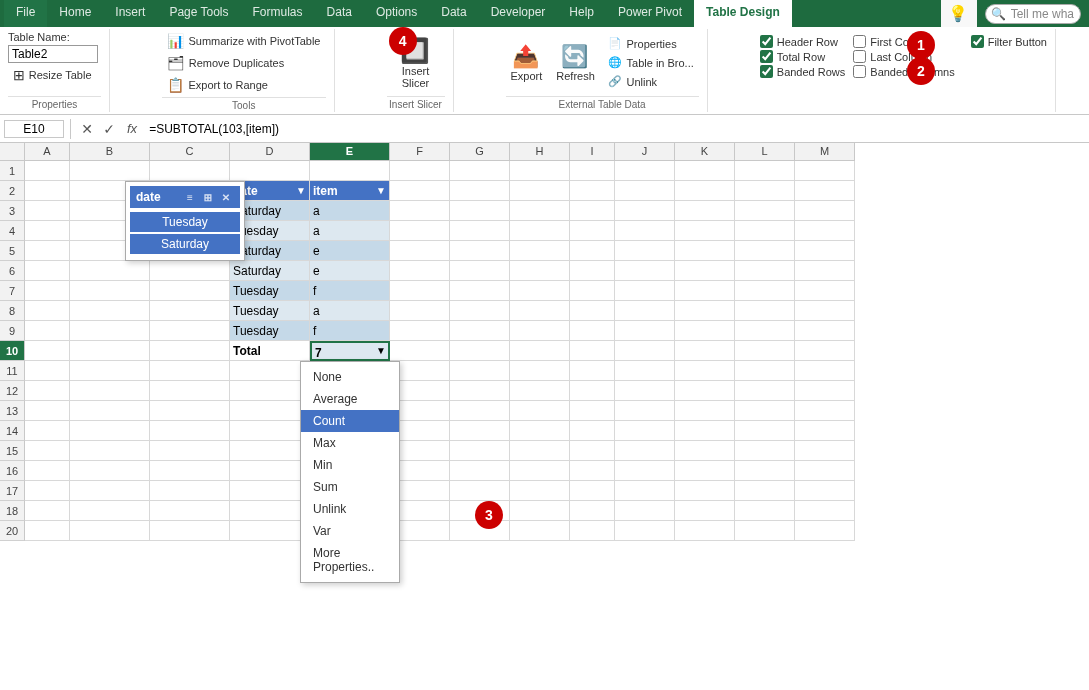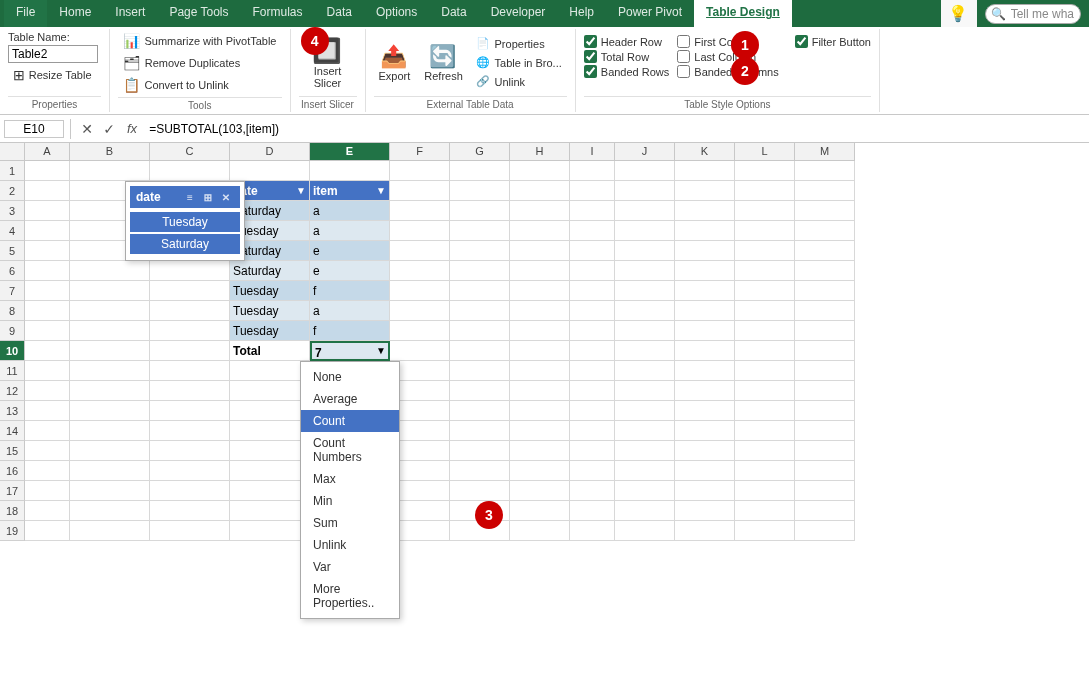--- a/index.html
+++ b/index.html
@@ -1,19 +1,19 @@
 <!DOCTYPE html>
 <html><head>
   <meta charset="utf-8">
   <style>
     * { box-sizing: border-box; margin: 0; padding: 0; }
     body { font-family: 'Segoe UI', Arial, sans-serif; font-size: 12px; background: #fff; overflow: hidden; }
     .ribbon-tabs { display: flex; background: #1e6b3f; padding-left: 4px; }
     .ribbon-tab { padding: 5px 12px; font-size: 12px; cursor: pointer; color: rgba(255,255,255,0.85); }
-    .ribbon-tab.active { background: #fff; color: #217346; font-weight: 600; text-decoration: underline; }
+    .ribbon-tab.active { background: #fff; color: #217346; font-weight: 600; }
 
     .ribbon-content { background: #fff; border-bottom: 1px solid #c8c8c8; display: flex; align-items: stretch; padding: 2px 0; }
     .ribbon-group { display: flex; flex-direction: column; align-items: flex-start; padding: 2px 8px; border-right: 1px solid #e0e0e0; min-width: 70px; }
     .ribbon-group-items { display: flex; align-items: center; flex: 1; gap: 2px; }
     .ribbon-group-label { font-size: 10px; color: #666; text-align: center; width: 100%; padding-top: 2px; border-top: 1px solid #e0e0e0; margin-top: 2px; }
     .ribbon-btn { display: flex; flex-direction: column; align-items: center; padding: 2px 4px; cursor: pointer; border: 1px solid transparent; border-radius: 2px; font-size: 11px; color: #333; min-width: 36px; }
     .ribbon-btn-sm { display: flex; align-items: center; padding: 1px 4px; cursor: pointer; font-size: 11px; color: #333; gap: 4px; border: 1px solid transparent; border-radius: 2px; white-space: nowrap; }
     .checkbox-col { display: flex; flex-direction: column; gap: 2px; }
     .checkbox-item { display: flex; align-items: center; gap: 4px; font-size: 11px; color: #333; white-space: nowrap; }
     .checkbox-item input[type=checkbox] { accent-color: #217346; width: 13px; height: 13px; }
@@ -90,21 +90,21 @@
       <button class="idea-btn">
         <span class="idea-icon">💡</span>
       </button>
       <div class="tell-me-box">
         <span>🔍</span>
         <span>Tell me wha</span>
       </div>
     </div>
   </div>
 
-  <div class="ribbon-content" style="height:88px;">
+  <div class="ribbon-content" style="height:88px;gap:44px;">
 
     <div class="ribbon-group" style="min-width:110px;">
       <div class="ribbon-group-items" style="flex-direction:column; align-items:flex-start; gap:2px;">
         <div style="font-size:11px; color:#333;">Table Name:</div>
         <input type="text" style="width: 90px; border: 1px solid rgb(153, 153, 153); padding: 1px 3px; font-size: 12px;" value="Table2">
         <div class="ribbon-btn-sm">
           <span style="font-size:14px;">⊞</span>
           <span>Resize Table</span>
         </div>
       </div>
@@ -116,21 +116,21 @@
         <div class="ribbon-btn-sm">
           <span style="font-size:14px;">📊</span>
           <span>Summarize with PivotTable</span>
         </div>
         <div class="ribbon-btn-sm">
           <span style="font-size:14px;">🗂</span>
           <span>Remove Duplicates</span>
         </div>
         <div class="ribbon-btn-sm">
           <span style="font-size:14px;">📋</span>
-          <span>Convert to Unlink</span>
+          <span>Export to Range</span>
         </div>
       </div>
       <div class="ribbon-group-label">Tools</div>
     </div>
 
     <div class="ribbon-group" style="min-width:75px; position:relative;">
       <div class="ribbon-group-items" style="justify-content:center; width:100%;">
         <div class="ribbon-btn" style="position:relative;">
           <span style="font-size:24px;">🔲</span>
           <span style="font-size:11px; white-space:pre-line; text-align:center;">Insert
@@ -204,21 +204,20 @@
             <span>Banded Columns</span>
           </div>
         </div>
         <div style="margin-left:8px;">
           <div class="checkbox-item">
             <input type="checkbox" checked="" style="">
             <span>Filter Button</span>
           </div>
         </div>
       </div>
-      <div class="ribbon-group-label">Table Style Options</div>
     </div>
   </div>
 
   <div class="formula-bar">
     <input class="cell-ref" type="text" value="E10" style="">
     <div class="formula-divider"></div>
     <div class="formula-btns">
       <div class="formula-btn">✕</div>
       <div class="formula-btn">✓</div>
     </div>
@@ -260,21 +259,21 @@
         <div class="row-num">9</div>
         <div class="row-num active">10</div>
         <div class="row-num">11</div>
         <div class="row-num">12</div>
         <div class="row-num">13</div>
         <div class="row-num">14</div>
         <div class="row-num">15</div>
         <div class="row-num">16</div>
         <div class="row-num">17</div>
         <div class="row-num">18</div>
-        <div class="row-num">19</div>
+        <div class="row-num">20</div>
       </div>
 
       <div class="grid" style="position:relative;">
 
         <div class="grid-row">
           <div class="cell" style="width:45px;"></div>
           <div class="cell" style="width:80px;"></div>
           <div class="cell" style="width:80px;"></div>
           <div class="cell" style="width:80px;"></div>
           <div class="cell" style="width:80px;"></div>
@@ -587,21 +586,20 @@
             </div>
           </div>
           <div class="slicer-item">Tuesday</div>
           <div class="slicer-item">Saturday</div>
         </div>
 
         <div class="filter-popup" style="position:absolute; top:200px; left:275px; width:100px;">
           <div class="filter-item">None</div>
           <div class="filter-item">Average</div>
           <div class="filter-item selected">Count</div>
-          <div class="filter-item">Count Numbers</div>
           <div class="filter-item">Max</div>
           <div class="filter-item">Min</div>
           <div class="filter-item">Sum</div>
           <div class="filter-item">Unlink</div>
           <div class="filter-item">Var</div>
           <div class="filter-item">More Properties..</div>
         </div>
 
         <div class="step-circle" style="position:absolute; top:340px; left:450px;">3</div>
 

